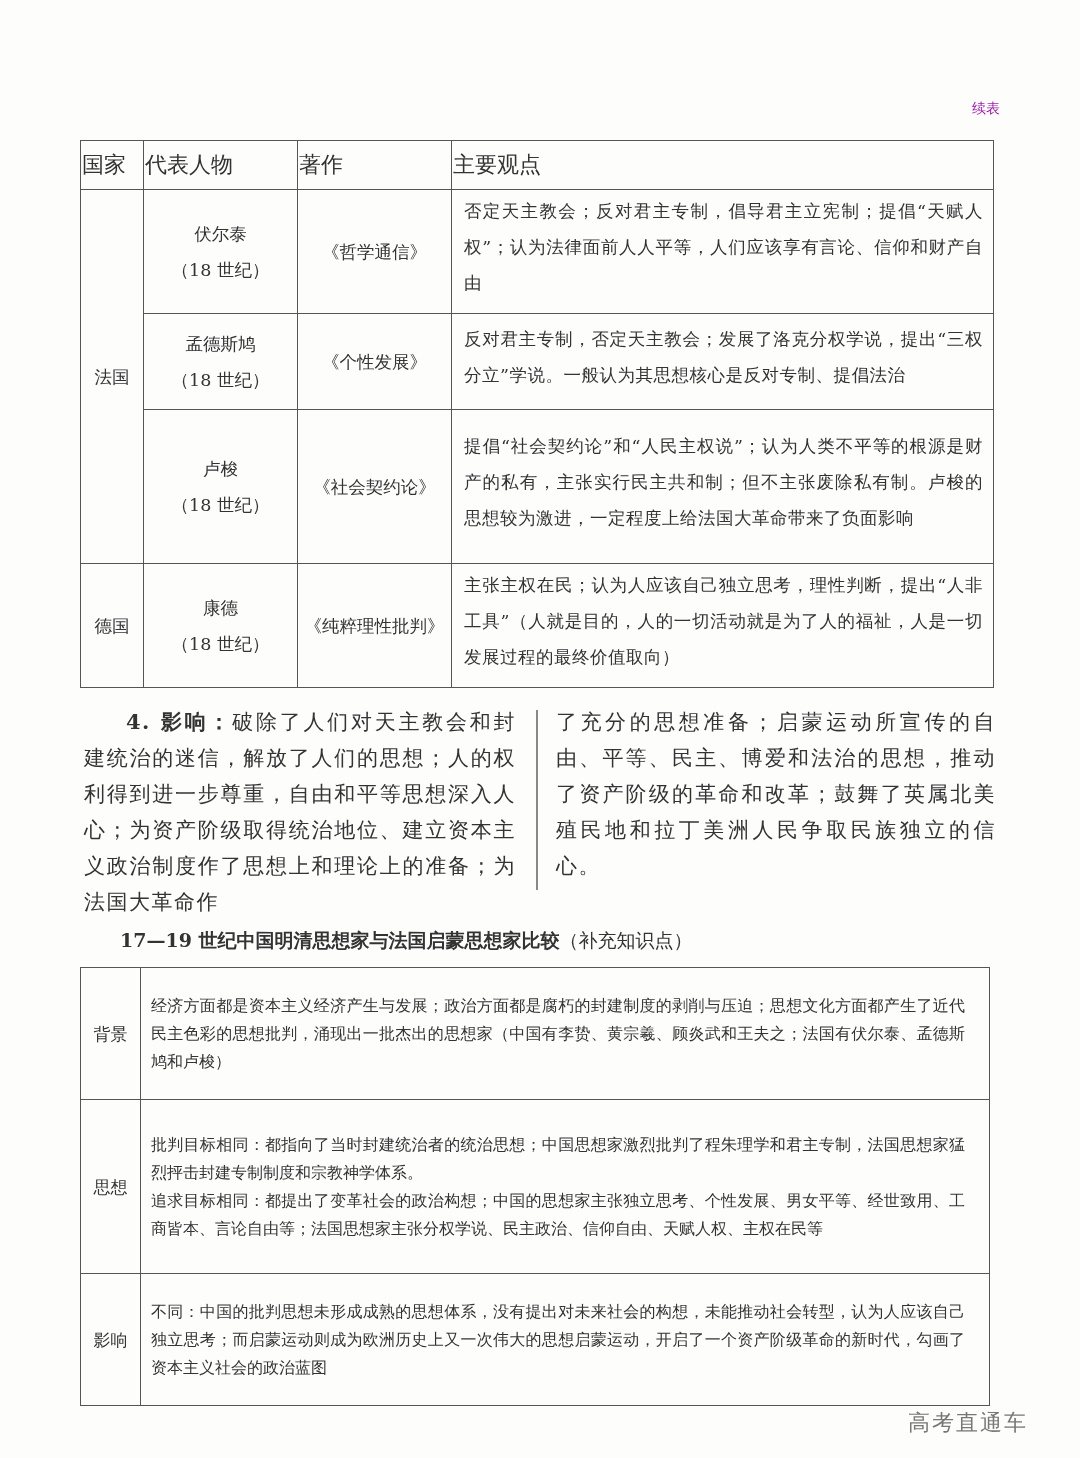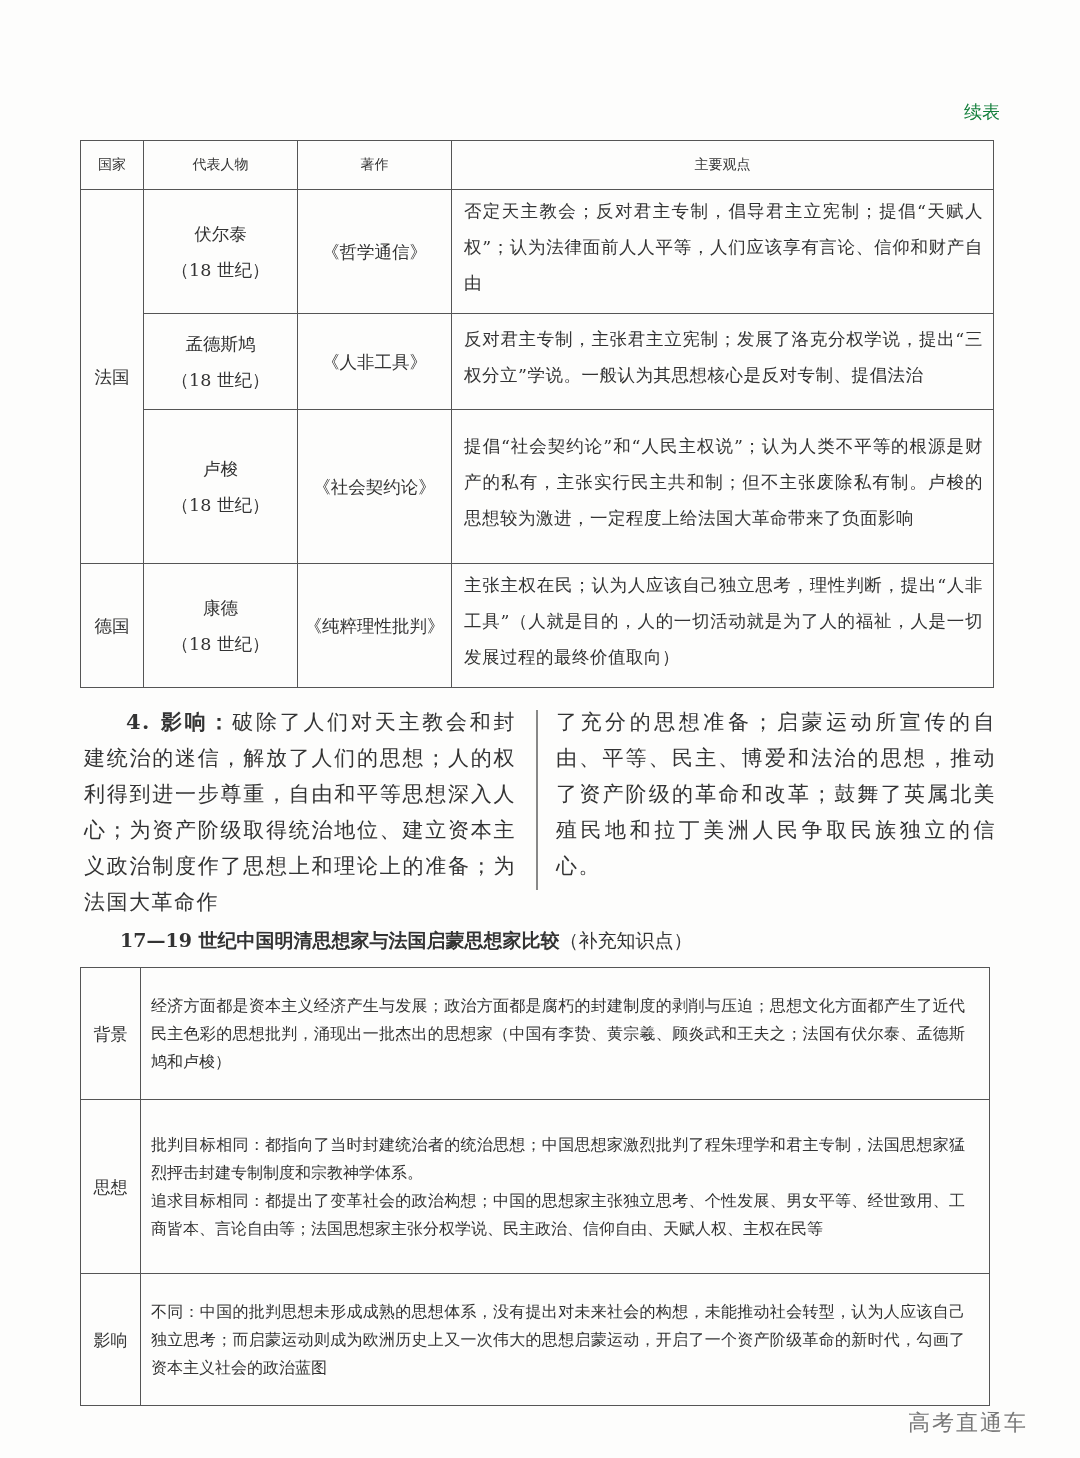--- a/index.html
+++ b/index.html
@@ -1,25 +1,25 @@
 <!DOCTYPE html>
 <html><head>
 <meta charset="utf-8">
 <style>
   html, body { margin:0; padding:0; }
   body {
     width:1080px; height:1458px; background:#fdfdfc; position:relative; overflow:hidden;
     font-family: "DejaVu Serif", "Liberation Serif", serif; color:#333;
   }
   .abs { position:absolute; }
-  .continued { right:80px; top:100px; font-size:18px; color:#15803d; }
+  .continued { right:80px; top:100px; font-size:14px; color:#a21caf; }
   table { border-collapse:collapse; position:absolute; table-layout:fixed; }
   td, th { border:1.5px solid #555; font-weight:normal; color:#333; }
   #t1 { left:80px; top:140px; width:913px; }
-  #t1 th { height:46px; font-size:14px; text-align:center; }
+  #t1 th { height:46px; font-size:22px; text-align:left; }
   #t1 td { font-size:17.5px; line-height:36px; }
   #t1 td.c { text-align:center; }
   #t1 td.txt { padding:3px 10px 12px 12px; text-align:justify; letter-spacing:0.5px; }
   .person { display:block; line-height:36px; }
   .para { position:absolute; font-size:21px; line-height:36px; color:#333; letter-spacing:1.5px; text-align:justify; }
   .col1 { left:84px; top:704px; width:432px; }
   .col2 { left:556px; top:704px; width:440px; }
   .divider { position:absolute; left:536px; top:710px; width:1.5px; height:180px; background:#888; }
   .bold { font-weight:bold; }
   .title2 { left:120px; top:928px; font-size:19px; color:#333; }
@@ -58,22 +58,22 @@
         <span class="person">（18 世纪）</span>
       </td>
       <td class="c">《哲学通信》</td>
       <td class="txt">否定天主教会；反对君主专制，倡导君主立宪制；提倡“天赋人权”；认为法律面前人人平等，人们应该享有言论、信仰和财产自由</td>
     </tr>
     <tr style="height:96px">
       <td class="c">
         <span class="person">孟德斯鸠</span>
         <span class="person">（18 世纪）</span>
       </td>
-      <td class="c">《人非工具》</td>
-      <td class="txt">反对君主专制，主张君主立宪制；发展了洛克分权学说，提出“三权分立”学说。一般认为其思想核心是反对专制、提倡法治</td>
+      <td class="c">《个性发展》</td>
+      <td class="txt">反对君主专制，否定天主教会；发展了洛克分权学说，提出“三权分立”学说。一般认为其思想核心是反对专制、提倡法治</td>
     </tr>
     <tr style="height:154px">
       <td class="c">
         <span class="person">卢梭</span>
         <span class="person">（18 世纪）</span>
       </td>
       <td class="c">《社会契约论》</td>
       <td class="txt">提倡“社会契约论”和“人民主权说”；认为人类不平等的根源是财产的私有，主张实行民主共和制；但不主张废除私有制。卢梭的思想较为激进，一定程度上给法国大革命带来了负面影响</td>
     </tr>
     <tr style="height:114px">

